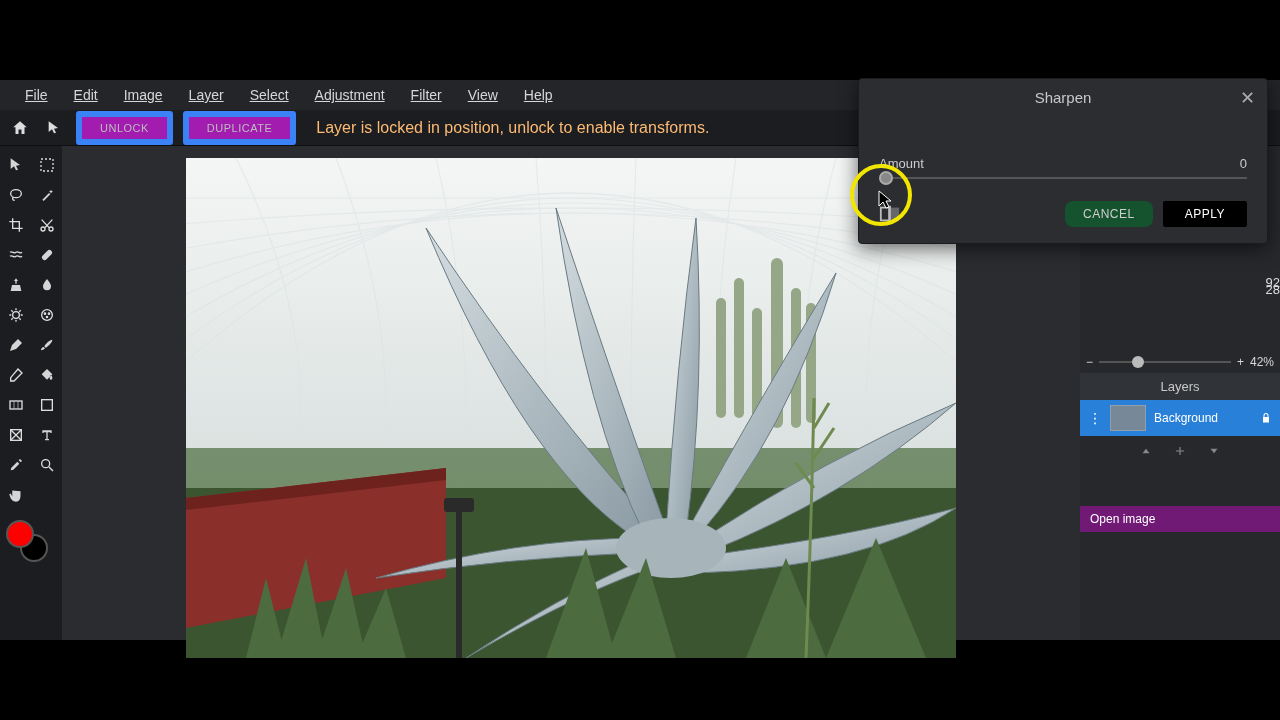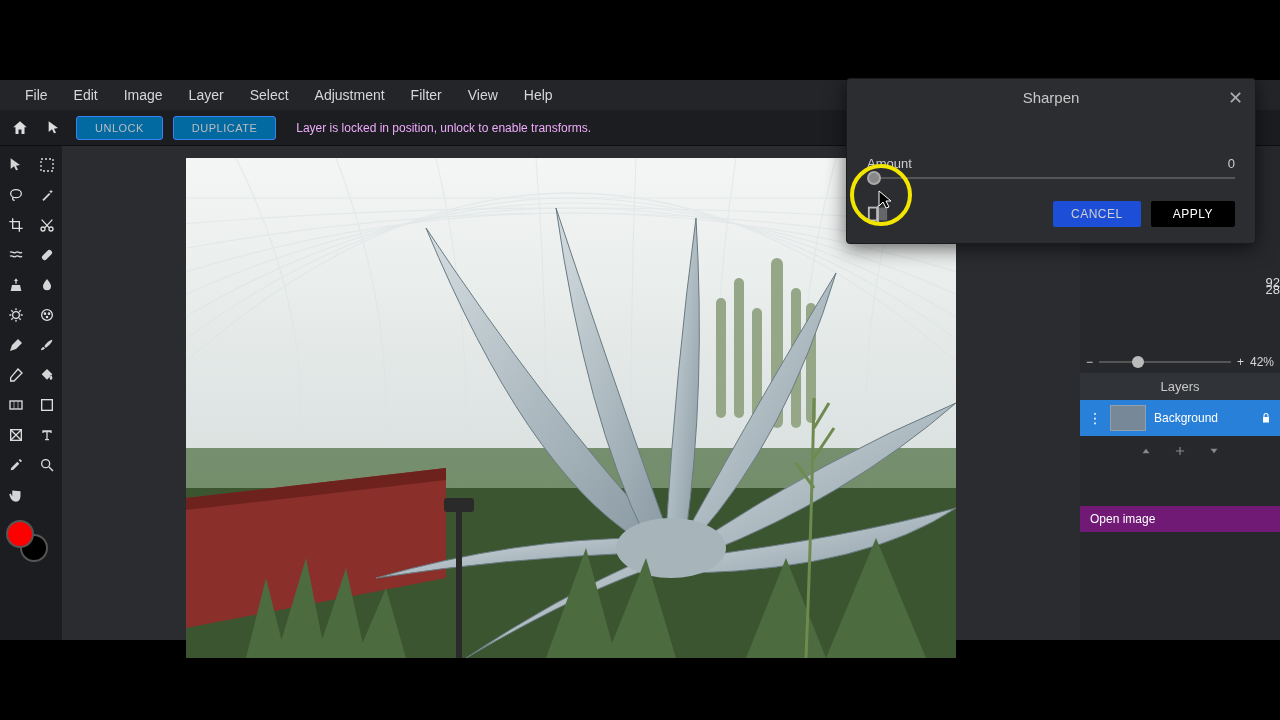--- a/index.html
+++ b/index.html
@@ -6,27 +6,27 @@
 body { background:#000; width:1280px; height:720px; overflow:hidden; position:relative; color:#d7d7d7; }
 
 
 .letterbox-top { position:absolute; top:0; left:0; right:0; height:80px; background:#000; }
 .letterbox-bottom { position:absolute; bottom:0; left:0; right:0; height:80px; background:#000; }
 
 .app { position:absolute; top:80px; bottom:80px; left:0; right:0; background:#1e2124; }
 
 
 .menubar { height:30px; display:flex; align-items:center; padding-left:12px; background:#232529; font-size:14px; }
-.menubar .item { padding:0 13px; cursor:pointer; }
+.menubar .item { padding:0 13px; cursor:pointer;text-decoration:underline; }
 
 
 .toolbar { height:36px; display:flex; align-items:center; gap:10px; padding-left:8px; background:#1b1d20; border-bottom:1px solid #0d0e10; }
 .tb-icon { width:24px; height:24px; display:flex; align-items:center; justify-content:center; fill:#ddd; }
-.tb-btn { border:1px solid #3b82f6; background:#0369a1; color:#bdbdbd; font-size:11px; letter-spacing:.5px; padding:5px 18px; border-radius:3px; cursor:pointer; }
-.toolbar .msg { font-size:12px; color:#f0abfc; margin-left:10px; }
+.tb-btn { border:6px solid #3b82f6; background:#a21caf; color:#bdbdbd; font-size:11px; letter-spacing:.5px; padding:5px 18px; border-radius:3px; cursor:pointer; }
+.toolbar .msg { font-size:16px; color:#fdba74; margin-left:10px; }
 
 
 .tools { position:absolute; left:0; top:66px; width:62px; bottom:0; background:#1b1d20; display:flex; flex-direction:column; padding-top:4px; }
 .tool-row { display:flex; }
 .tool { width:31px; height:30px; display:flex; align-items:center; justify-content:center; fill:#d5d5d5; }
 .swatches { margin-top:10px; position:relative; height:56px; }
 .swatch-fg { position:absolute; left:6px; top:0; width:28px; height:28px; border-radius:50%; background:#ff0000; border:2px solid #555; }
 .swatch-bg { position:absolute; left:20px; top:14px; width:28px; height:28px; border-radius:50%; background:#000; border:2px solid #555; }
 
 
@@ -39,30 +39,30 @@
 .zoom-track { flex:1; height:2px; background:#555; position:relative; }
 .zoom-knob { position:absolute; left:25%; top:-5px; width:12px; height:12px; border-radius:50%; background:#bbb; }
 .panel-hdr { background:#303338; text-align:center; padding:6px 0; font-size:13px; color:#c8c8c8; }
 .layer-item { background:#2980d9; display:flex; align-items:center; padding:5px 8px; gap:8px; color:#fff; position:relative; }
 .layer-thumb { width:36px; height:26px; background:#789; border:1px solid #fff3; }
 .layer-lock { position:absolute; right:8px; fill:#fff; }
 .layer-ctrl { display:flex; justify-content:center; gap:20px; padding:8px 0; fill:#888; }
 .hist-item { background:#701a75; color:#fff; padding:6px 10px; display:flex; align-items:center; }
 
 
-.popover { position:absolute; top:78px; right:24px; width:410px; background:#2b2d31; border:1px solid #1a1b1d; box-shadow:0 4px 20px rgba(0,0,0,.6); border-radius:4px; z-index:50; }
+.popover { position:absolute; top:78px; right:12px; width:410px; background:#2b2d31; border:1px solid #1a1b1d; box-shadow:0 4px 20px rgba(0,0,0,.6); border-radius:4px; z-index:50; }
 .pop-title { text-align:center; padding:10px 0; font-size:15px; color:#c8c8c8; position:relative; }
 .pop-close { position:absolute; right:12px; top:8px; font-size:18px; color:#aaa; cursor:pointer; }
 .pop-body { padding:8px 20px 16px;margin-top:32px; }
 .pop-label-row { display:flex; justify-content:space-between; font-size:13px; color:#ccc; margin-bottom:6px; }
 .slider { height:2px; background:#555; position:relative; margin-bottom:22px; }
 .slider-knob { position:absolute; left:0; top:-6px; width:14px; height:14px; border-radius:50%; background:#888; border:2px solid #aaa; }
 .pop-actions { display:flex; justify-content:flex-end; gap:10px; align-items:center; }
 .compare-icon { margin-right:auto; fill:#bbb; width:22px; height:22px; }
-.btn-flat { background:#1d4ed8; color:#cfcfcf; padding:6px 18px; font-size:12px; letter-spacing:.5px; border-radius:2px; cursor:pointer; }
+.btn-flat { background:#14532d; color:#cfcfcf; padding:6px 18px; font-size:12px; letter-spacing:.5px; border-radius:8px; cursor:pointer; }
 .btn-primary { background:#000000; color:#fff; padding:6px 22px; font-size:12px; letter-spacing:.5px; border-radius:2px; cursor:pointer; }
 
 
 .ring { position:absolute; width:62px; height:62px; border:4px solid #f2e600; border-radius:50%; z-index:60; pointer-events:none; }
 .cursor { position:absolute; z-index:61; fill:#000; stroke:#fff; stroke-width:1; }
 
 
 .edge-num { position:absolute; right:0; font-size:13px; color:#ddd; }
 
 svg { display:block; }

